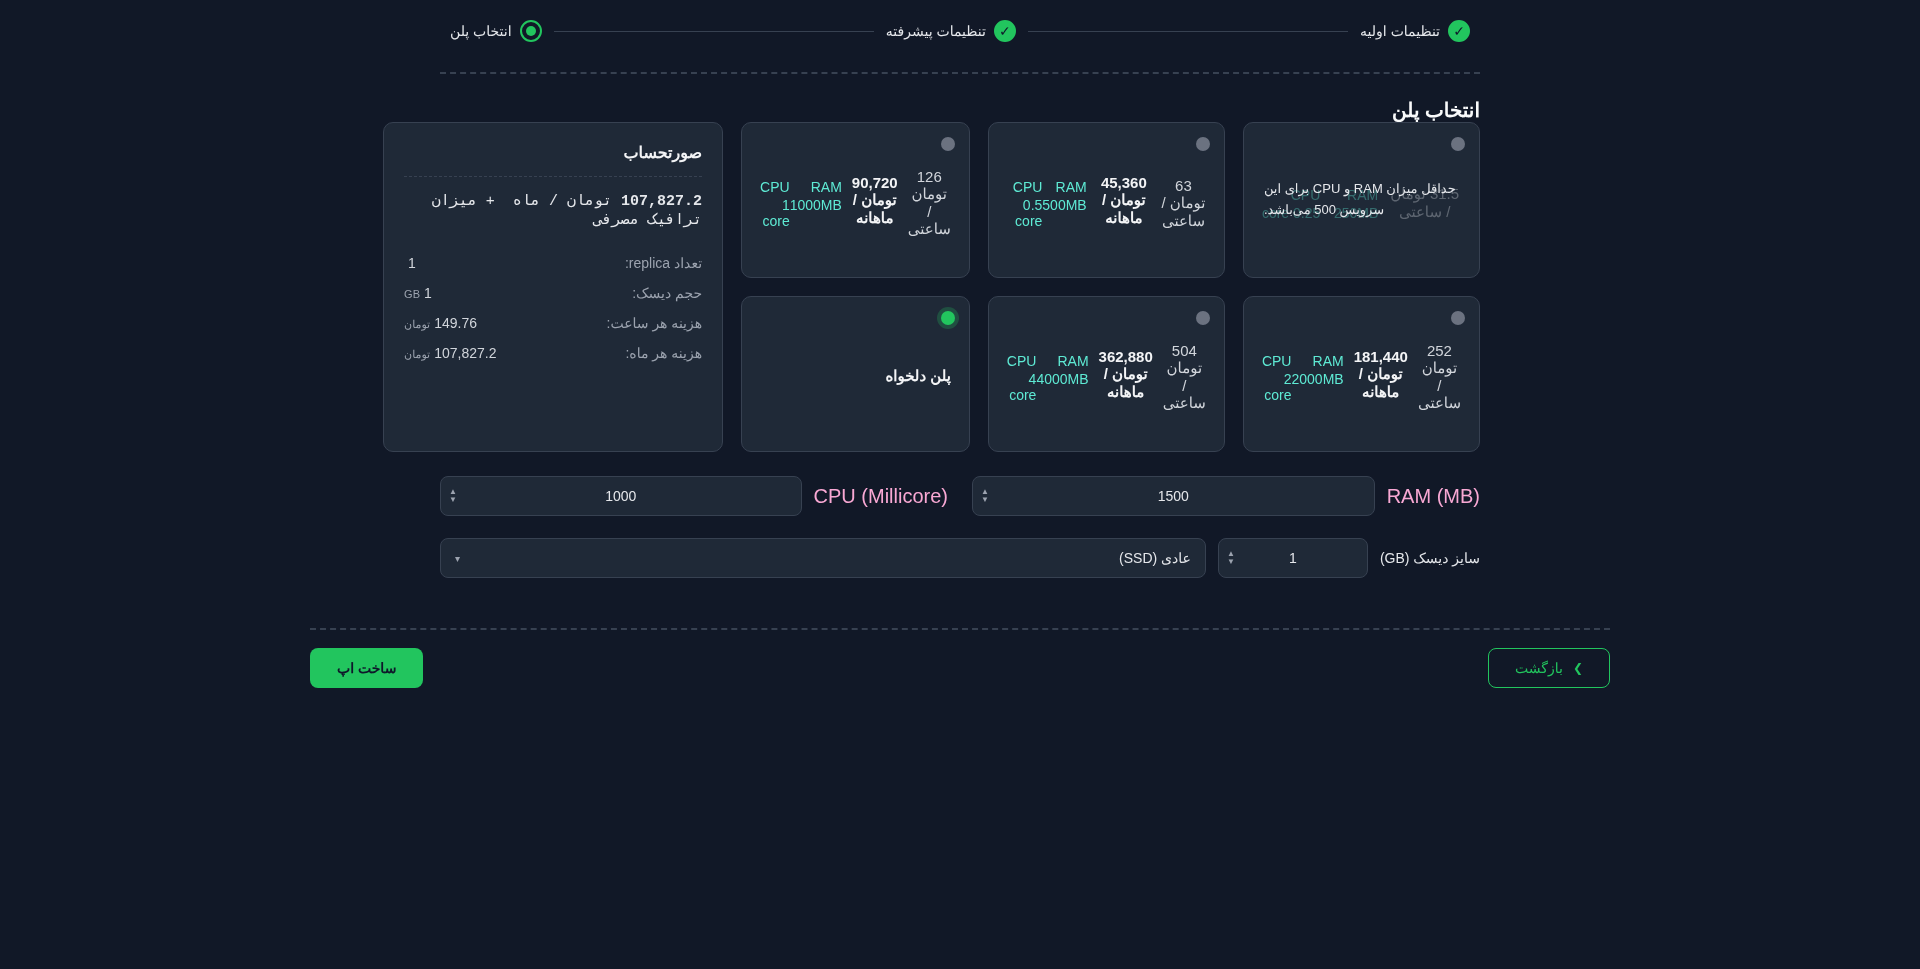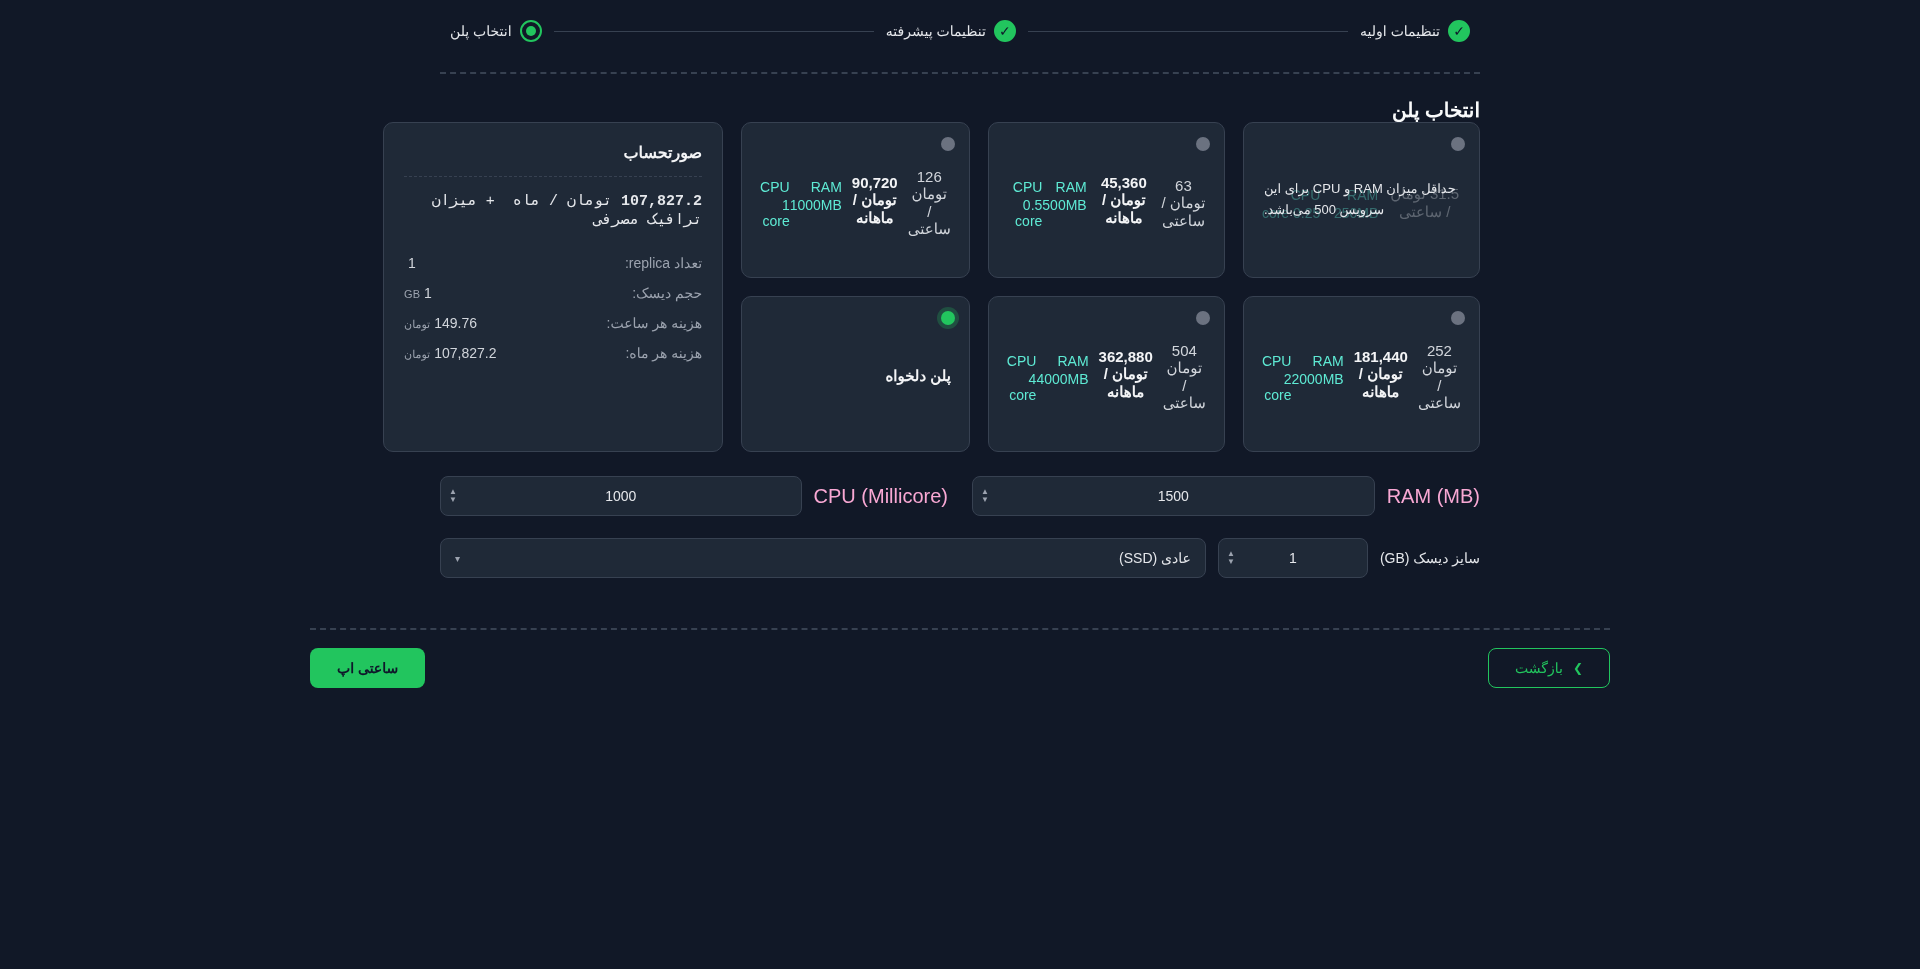--- a/index.html
+++ b/index.html
@@ -259,16 +259,16 @@
 </div>
 
 <div class="wide-container">
   <hr class="dashed-wide">
   <div class="footer">
     <button class="btn btn-outline">
       <span class="arrow">❯</span>
       <span>بازگشت</span>
     </button>
     <button class="btn btn-primary">
-      <span>ساعتی اپ</span>
+      <span>ساخت اپ</span>
     </button>
   </div>
 </div>
 
 </body></html>

